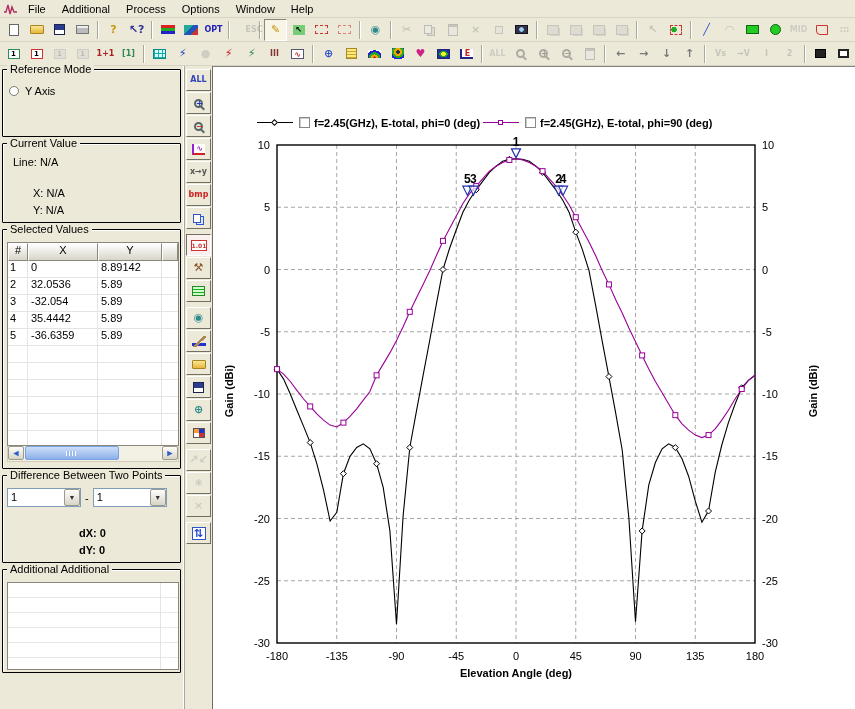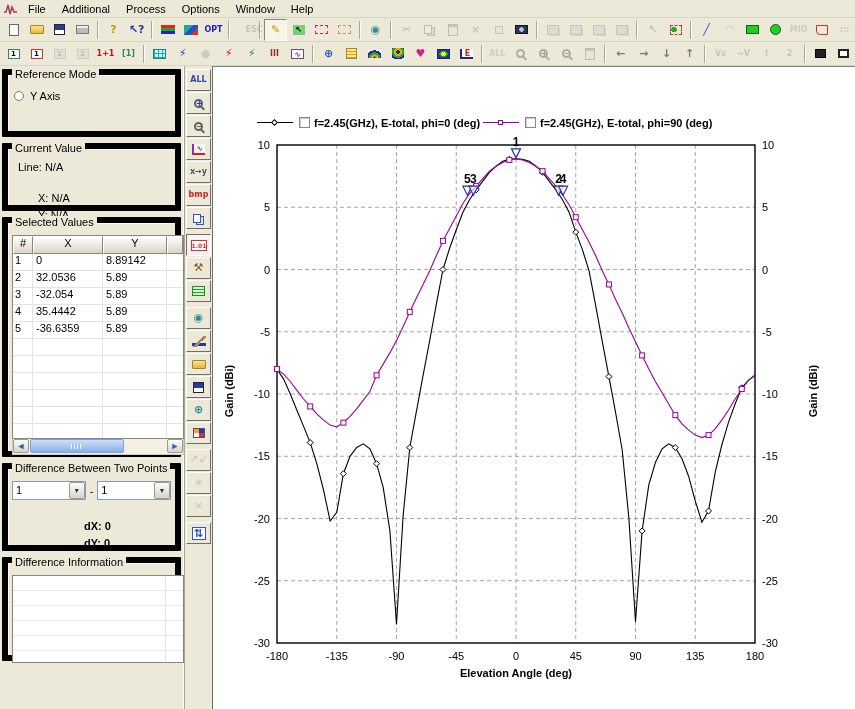--- a/index.html
+++ b/index.html
@@ -52,21 +52,21 @@
   .k-blackbox2{width:11px;height:9px;background:#FFF;border:2px solid #222;}
   .k-axes{width:13px;height:11px;border-left:2px solid #92C;border-bottom:2px solid #C22;background:#FFF;color:#92C;font-size:8px;line-height:10px;}
   .k-m101{width:16px;height:11px;background:#FFF;border:1px solid #C33;color:#C33;font-size:6px;line-height:10px;}
   .k-table{width:13px;height:10px;background:repeating-linear-gradient(#CFC 0 2px,#2A2 2px 3px);border:1px solid #282;}
   .k-brush{width:14px;height:11px;background:linear-gradient(135deg,transparent 45%,#A85 45% 60%,transparent 60%),linear-gradient(transparent 65%,#23C 65% 90%,transparent 90%);}
   .k-checker{width:12px;height:10px;border:1px solid #555;background:conic-gradient(#23C 25%,#C33 0 50%,#FFF 0 75%,#F93 0);}
   .k-boxed{border:1px solid #35C;width:14px;height:13px;line-height:12px;background:#FFF;}
   
   #content{display:flex;height:643px;}
   #sidebar{width:184px;background:#ECE9D8;padding:3px 2px 0 2px;border-right:1px solid #FFF;}
-  .grp{border:6px solid #000000;border-radius:1px;position:relative;margin-bottom:6px;padding:12px 4px 4px 4px;box-shadow:inset 1px 1px 0 #FFF;}
+  .grp{border:1px solid #000000;border-radius:1px;position:relative;margin-bottom:6px;padding:12px 4px 4px 4px;box-shadow:inset 1px 1px 0 #FFF;}
   .grp-title{position:absolute;top:-7px;left:4px;background:#ECE9D8;padding:0 3px;}
   .radio-row{display:flex;align-items:center;height:17px;}
   .radio{width:10px;height:10px;border:1px solid #787C6E;border-radius:50%;background:#FFF;margin:0 6px 0 2px;position:relative;}
   .radio.checked::after{content:"";position:absolute;left:2px;top:2px;width:4px;height:4px;border-radius:50%;background:#111;}
   .cv-line{padding-left:6px;height:15px;}
   .cv-xy{padding-left:26px;height:17px;}
   
   #sel-table{background:#FFF;border:1px solid #8A867A;width:172px;height:204px;overflow:hidden;font-size:11px;}
   .trow{display:flex;height:17px;border-bottom:1px solid #E4E4E4;}
   .trow .c0{width:20px;border-right:1px solid #E4E4E4;padding-left:2px;}
@@ -354,21 +354,21 @@
   <div id="sidebar">
     <div class="grp" style="height:68px">
       <span class="grp-title">Reference Mode</span>
       <div id="ref-options">
           <div class="radio-row">
             <span class="radio"></span>
             <span>Y Axis</span>
           </div>
         </div>
     </div>
-    <div class="grp" style="height:68px">
+    <div class="grp" style="height:80px">
       <span class="grp-title">Current Value</span>
       <div class="cv-line">Line: N/A</div>
       <div style="height:16px"></div>
       <div class="cv-xy">X: N/A</div>
       <div class="cv-xy">Y: N/A</div>
     </div>
     <div class="grp" style="height:240px">
       <span class="grp-title">Selected Values</span>
       <div id="sel-table">
         <div class="thead" id="sel-head">
@@ -453,21 +453,21 @@
         <div class="combo">
           <span class="val">1</span>
           <span class="drop">▼</span>
         </div>
       </div>
       <div style="height:20px"></div>
       <div class="dxy">dX: 0</div>
       <div class="dxy">dY: 0</div>
     </div>
     <div class="grp" style="height:104px">
-      <span class="grp-title">Difference Information</span>
+      <span class="grp-title">Additional Additional</span>
       <div id="addl-box"></div>
     </div>
   </div>
 
   <div id="strip">
       <div class="vbtn">
         <span class="ic k-text" style="color: rgb(51, 68, 187);">ALL</span>
       </div>
       <div class="vbtn">
         <span class="ic k-magp">+</span>

